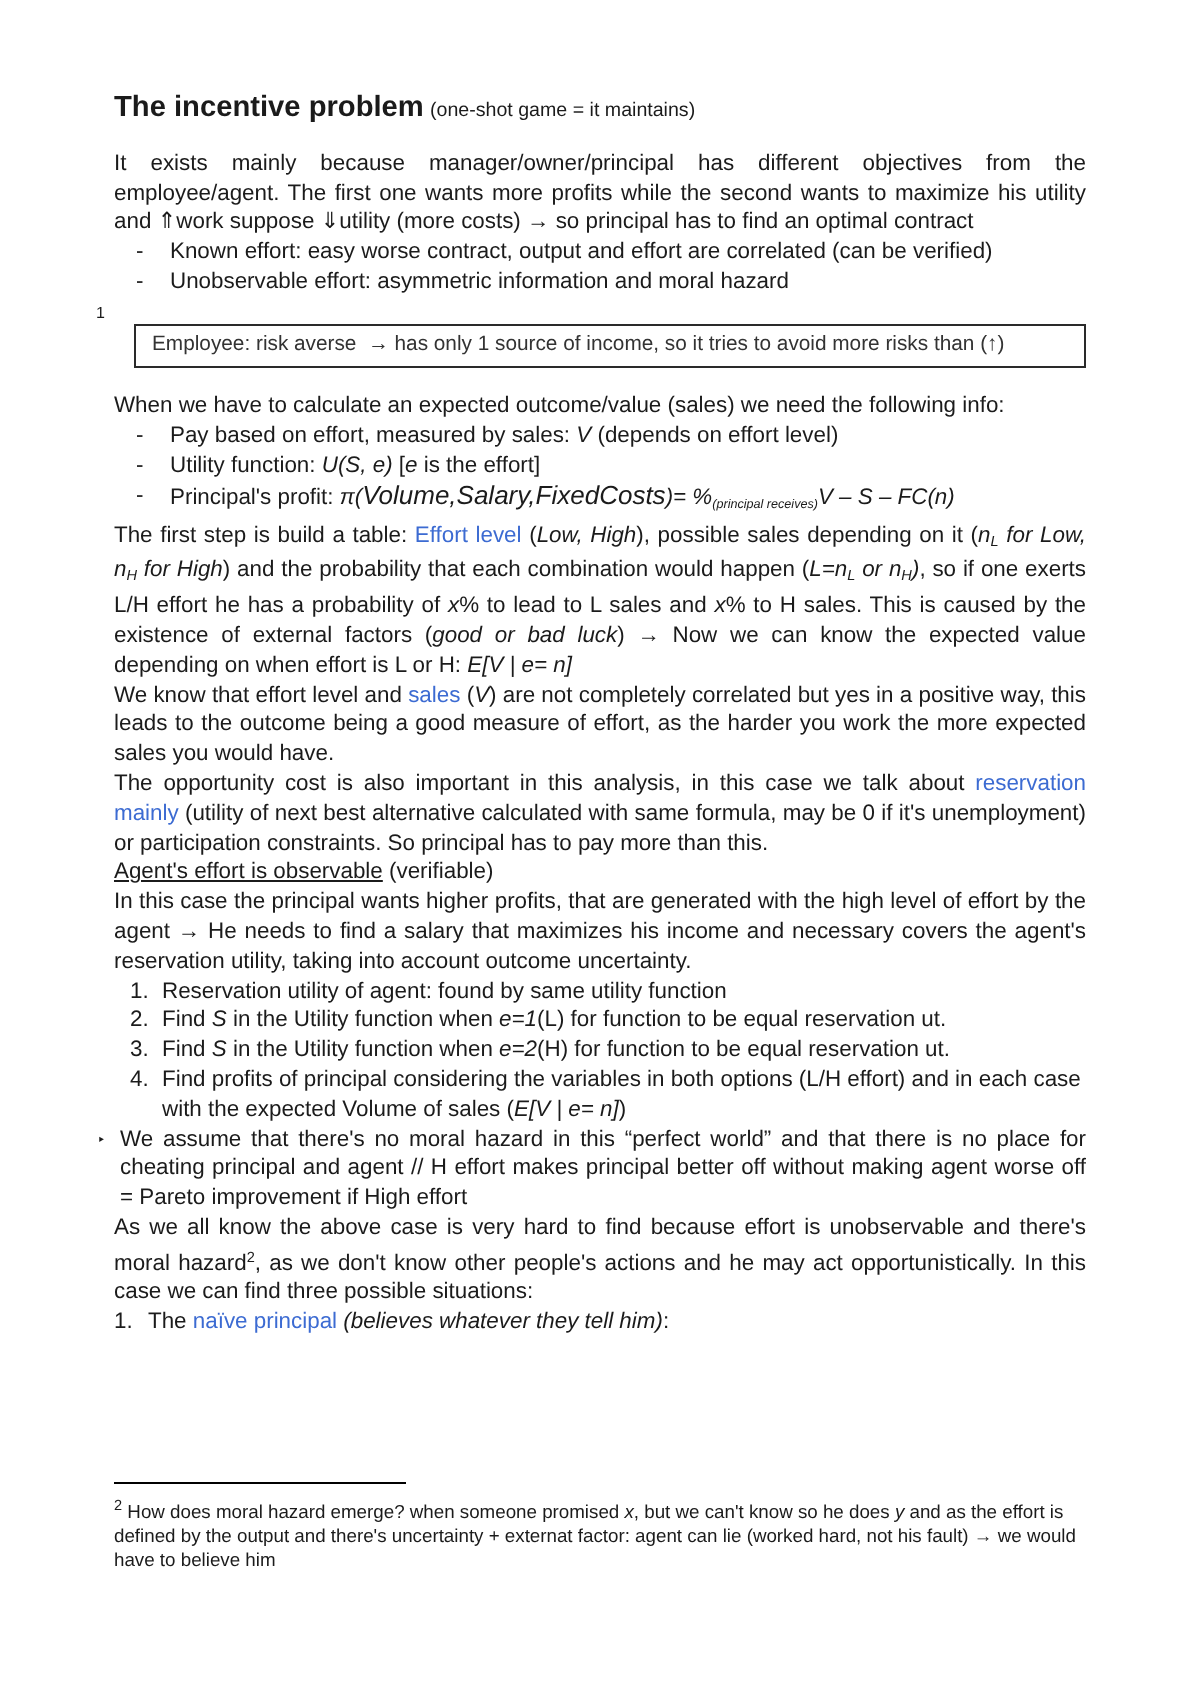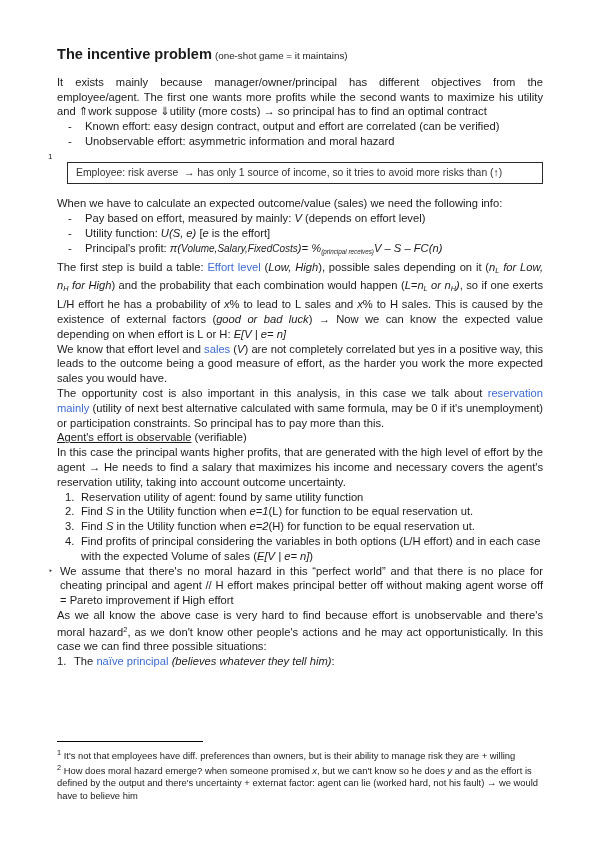--- a/index.html
+++ b/index.html
@@ -40,59 +40,59 @@
   }
   .footnotes{position:absolute;top:741px;left:57px;right:57px;font-size:9.4px;line-height:12.2px;}
   .fn-divider{width:146px;border-top:1.7px solid #000;margin-bottom:5px;}
   .fn{margin:0;}
   
   .run-i{font-style:italic;}
   .run-u{text-decoration:underline;}
   .run-link{color:var(--link-color,#3c6bd2);}
   .run-sub{font-size:7.3px;vertical-align:-2px;}
   .run-sup{font-size:7.3px;vertical-align:4px;}
-  .run-small{font-size:10px;}
+  .run-small{font-size:13px;}
   .run-tiny{font-size:6.3px;}
 </style>
 </head>
 <body>
 
 <div class="page">
   <div class="content">
 
     <div class="title">
       <span class="title-main">The incentive problem</span>
       <span class="title-suffix">(one-shot game = it maintains)</span>
     </div>
 
     <p class="para just"><span>It exists mainly because manager/owner/principal has different objectives from the employee/agent. The first one wants more profits while the second wants to maximize his utility and ⇑work suppose ⇓utility (more costs) → so principal has to find an optimal contract</span></p>
 
     <div class="dash-list">
       <div class="li">
         <span class="marker">-</span>
-        <span class="li-text"><span>Known effort: easy design contract, output and effort are correlated (can be verified)</span></span>
+        <span class="li-text"><span>Known effort: easy worse contract, output and effort are correlated (can be verified)</span></span>
       </div>
       <div class="li">
         <span class="marker">-</span>
         <span class="li-text"><span>Unobservable effort: asymmetric information and moral hazard</span></span>
       </div>
     </div>
 
     <div class="fn-ref">1</div>
 
     <div class="box">
       <div><span>Employee: risk averse &nbsp;→ has only 1 source of income, so it tries to avoid more risks than (↑)</span></div>
     </div>
 
     <p class="para"><span>When we have to calculate an expected outcome/value (sales) we need the following info:</span></p>
 
     <div class="dash-list">
       <div class="li">
         <span class="marker">-</span>
-        <span class="li-text"><span>Pay based on effort, measured by mainly: </span><span class="run-i">V</span><span> (depends on effort level)</span></span>
+        <span class="li-text"><span>Pay based on effort, measured by sales: </span><span class="run-i">V</span><span> (depends on effort level)</span></span>
       </div>
       <div class="li">
         <span class="marker">-</span>
         <span class="li-text"><span>Utility function: </span><span class="run-i">U(S, e)</span><span> [</span><span class="run-i">e</span><span> is the effort]</span></span>
       </div>
       <div class="li">
         <span class="marker">-</span>
         <span class="li-text"><span>Principal's profit: </span><span class="run-i">π(</span><span class="run-i run-small">Volume,Salary,FixedCosts</span><span class="run-i">)= %</span><span class="run-i run-tiny run-sub">(principal receives)</span><span class="run-i">V – S – FC(n)</span></span>
       </div>
     </div>
@@ -133,16 +133,15 @@
 
     <div class="li naive-li">
       <span class="marker">1.</span>
       <span class="li-text"><span>The </span><span class="run-link">naïve principal</span><span> </span><span class="run-i">(believes whatever they tell him)</span><span>:</span></span>
     </div>
 
   </div>
 
   <div class="footnotes">
     <div class="fn-divider"></div>
-    <p class="fn"><span class="run-sup">1</span><span> It's not that employees have diff. preferences than owners, but is their ability to manage risk they are + willing</span></p>
     <p class="fn"><span class="run-sup">2</span><span> How does moral hazard emerge? when someone promised </span><span class="run-i">x</span><span>, but we can't know so he does </span><span class="run-i">y</span><span> and as the effort is defined by the output and there's uncertainty + externat factor: agent can lie (worked hard, not his fault) → we would have to believe him</span></p>
   </div>
 </div>
 
 </body></html>

